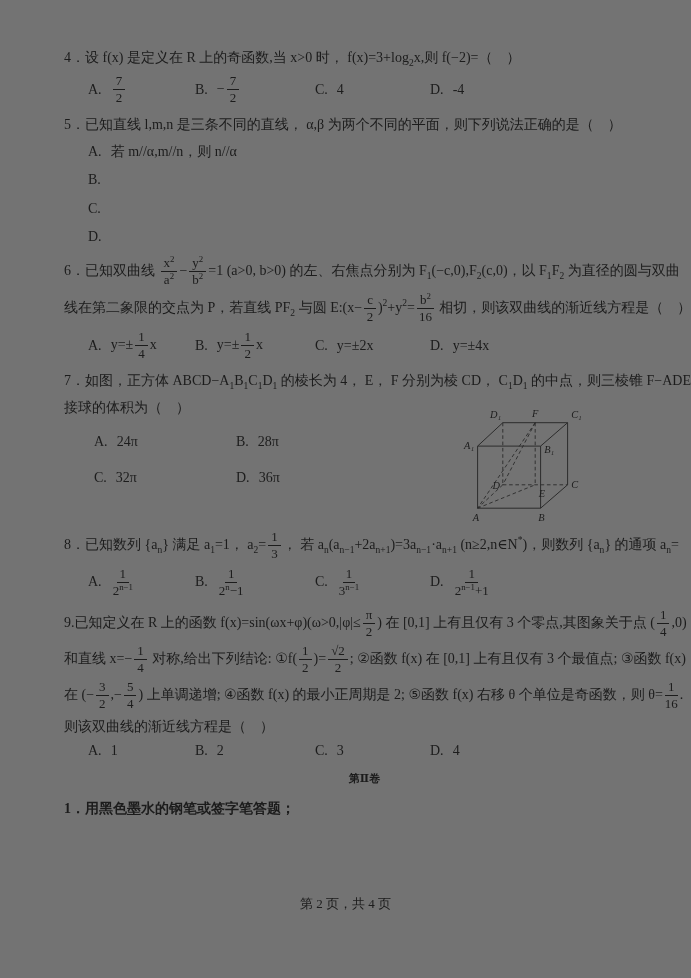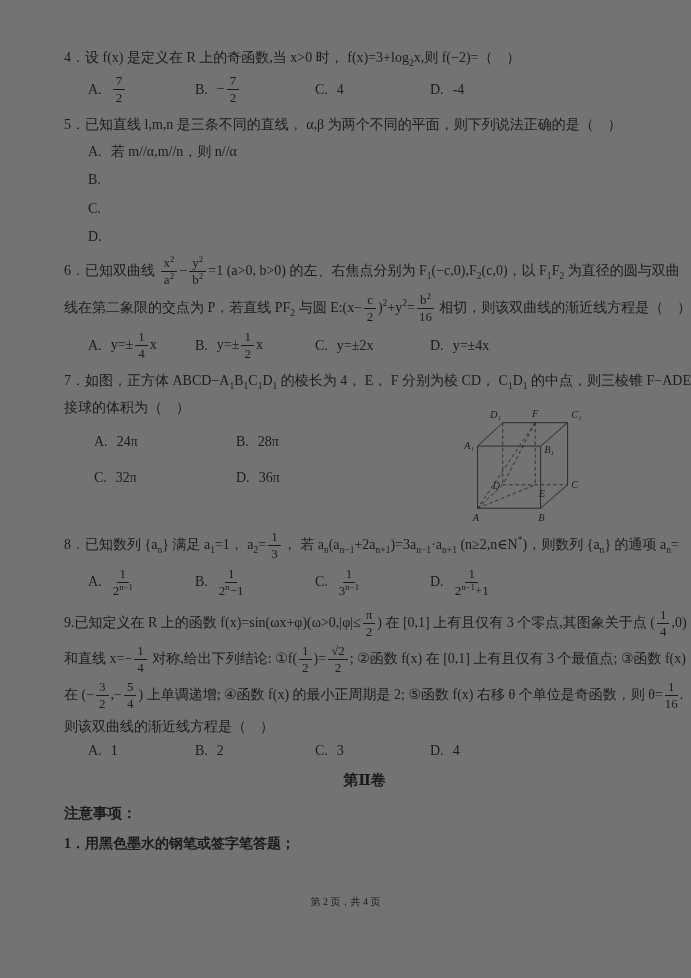--- a/index.html
+++ b/index.html
@@ -20,24 +20,24 @@
   .optline .ok{margin-right:9px;}
   .q7row{display:flex;align-items:flex-start;}
   .q7left{width:392px;flex:0 0 392px;}
   .q7grid{display:grid;grid-template-columns:142px 150px;row-gap:20px;padding-left:30px;margin-top:16px;}
   .q7fig{margin-left:auto;margin-right:38px;margin-top:2px;}
   .frac{display:inline-flex;flex-direction:column;align-items:center;vertical-align:middle;
         line-height:1.08;margin:0 2px;font-size:13px;}
   .frac .num{border-bottom:1px solid #1c1c1c;padding:0 3px 1px 3px;text-align:center;}
   .frac .den{padding-top:1px;text-align:center;}
   sub,sup{font-size:0.68em;line-height:0;}
-  .sec2-title{text-align:center;font-weight:bold;font-size:15px;margin:12px 0 14px 0;}
+  .sec2-title{text-align:center;font-weight:bold;font-size:11px;margin:12px 0 14px 0;}
   .notice-head{font-weight:bold;font-size:14.5px;margin:0 0 12px 0;}
   .note-item{font-weight:bold;font-size:14px;margin:0 0 13px 0;}
-  .footer{position:absolute;left:0;right:0;top:895px;text-align:center;font-size:10px;}
+  .footer{position:absolute;left:0;right:0;top:895px;text-align:center;font-size:13px;}
   .fig-label{font-style:italic;font-size:11.5px;fill:#1c1c1c;}
   .edge{stroke:#2a2a2a;stroke-width:1.1;fill:none;}
   .edge.dash{stroke-dasharray:4 3;stroke-width:1;}
 </style>
 </head>
 <body>
 
 <div class="page">
 
   <section>
@@ -259,18 +259,17 @@
           <span class="ov">3</span>
         </span>
       <span class="opt c4">
           <span class="ok">D.</span>
           <span class="ov">4</span>
         </span>
     </div>
   </section>
 
   <div class="sec2-title">第Ⅱ卷</div>
-  <p class="notice-head">注意事项：</p>
   <p class="note-item">1．用黑色墨水的钢笔或签字笔答题；</p>
 
   <div class="footer">第 2 页，共 4 页</div>
 
 </div>
 
 </body></html>

